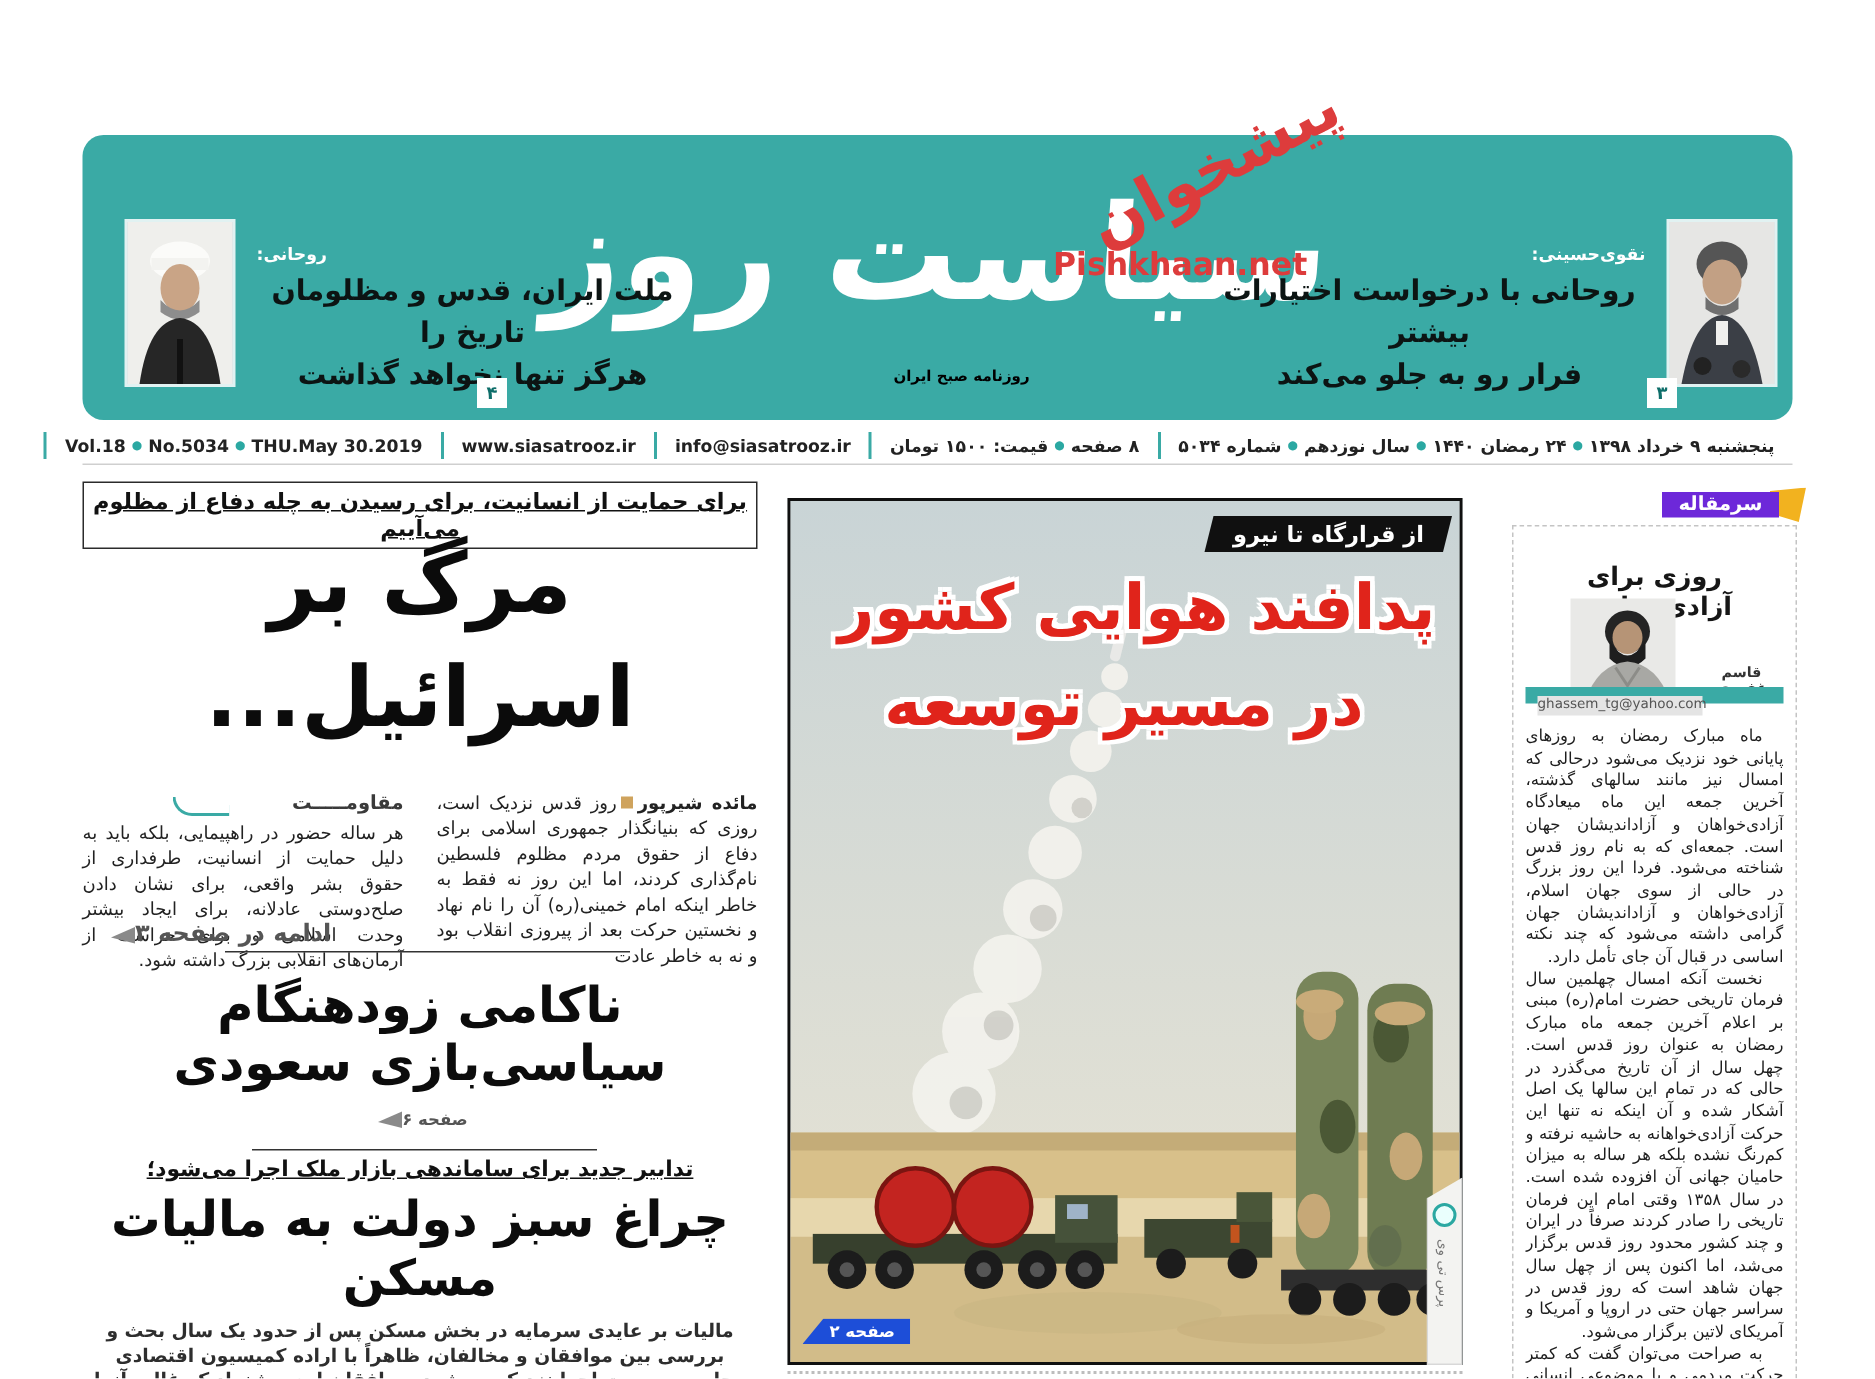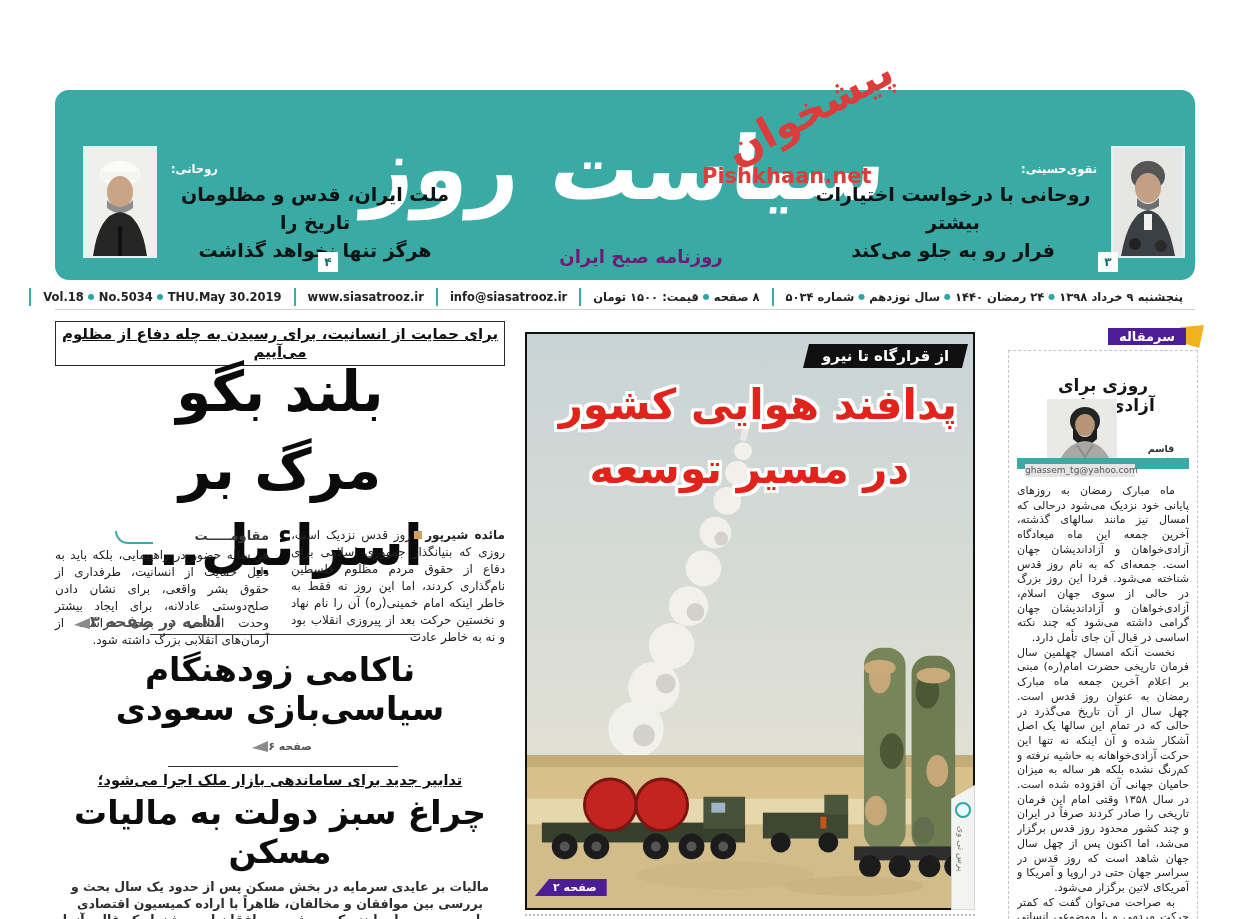--- a/index.html
+++ b/index.html
@@ -6,22 +6,22 @@
   html,body{ background:#fff; }
   #page{ position:relative; width:1250px; height:919px; background:#fff; overflow:hidden;
          direction:rtl; font-family:"DejaVu Sans", sans-serif; color:#111; }
 
   
   .banner{ position:absolute; left:55px; top:90px; width:1140px; height:190px;
            background:#3aaaa5; border-radius:14px; }
   .logo{ position:absolute; left:0; right:0; top:-6px; height:170px; text-align:center;
          color:#fff; font-size:88px; font-weight:bold; line-height:170px; letter-spacing:2px;
          transform:skewX(-4deg); }
-  .tagline{ position:absolute; left:0; right:0; top:156px; text-align:center; color:#701a75;
-            font-size:18px; font-weight:bold;padding-left:32px; }
+  .tagline{ position:absolute; left:0; right:0; top:156px; text-align:center; color:#000000;
+            font-size:10px; font-weight:bold;padding-left:32px; }
   .q-photo{ position:absolute; width:70px; height:108px; background:#ddd; overflow:hidden;
             box-shadow:0 0 0 2px rgba(255,255,255,.85); }
   .q-photo svg{ display:block; width:100%; height:100%; }
   .qp-left{ left:30px; top:58px; }
   .qp-right{ left:1058px; top:58px; }
   .q-text{ position:absolute; top:72px; width:300px; }
   .qt-left{ left:110px; text-align:center; }
   .qt-right{ left:748px; text-align:center; }
   .speaker{ color:#fff; font-size:11.5px; font-weight:bold; margin-bottom:4px; }
   .qt-left .speaker{ text-align:left; padding-left:6px; }
@@ -90,33 +90,33 @@
           border:2px solid #101010; background:#ccd5d6; }
   .photo svg.scene{ position:absolute; left:0; top:0; width:100%; height:100%; }
   .tag{ position:absolute; top:10px; right:8px; background:#101010; color:#fff; font-size:15px;
         font-weight:bold; padding:3px 16px; transform:skewX(-14deg); }
   .tag span{ display:inline-block; transform:skewX(14deg); }
   .ph{ position:absolute; font-weight:bold; color:#e0241b; white-space:nowrap;
        text-shadow:-3px -3px 0 #fff,3px -3px 0 #fff,-3px 3px 0 #fff,3px 3px 0 #fff,
                    0 -3px 0 #fff,0 3px 0 #fff,-3px 0 0 #fff,3px 0 0 #fff; }
   .ph1{ top:46px; right:16px; font-size:42px; }
   .ph2{ top:110px; right:64px; font-size:42px; }
-  .pg2{ position:absolute; left:8px; bottom:12px; background:#4c1d95; color:#fff; font-size:11px;
+  .pg2{ position:absolute; left:8px; bottom:12px; background:#1d4ed8; color:#fff; font-size:11px;
         font-weight:bold; padding:2px 10px 2px 18px;
         clip-path:polygon(0 100%, 14px 0, 100% 0, 100% 100%); }
   .credit{ position:absolute; right:-2px; bottom:-2px; width:24px; height:125px; background:#f3f3f1;
            border:1px solid #d8d8d8; clip-path:polygon(0 14px, 100% 0, 100% 100%, 0 100%); }
   .credit .globe{ position:absolute; left:3px; top:16px; width:16px; height:16px; border-radius:50%;
                   border:2px solid #2ba8a2; background:#eafffd; }
   .credit .vtxt{ position:absolute; left:4px; top:40px; writing-mode:vertical-rl; font-size:9px;
                  color:#777; white-space:nowrap; }
   .dotline{ position:absolute; left:525px; top:914px; width:450px; border-top:2px dotted #bdbdbd; }
 
   
-  .edbar{ position:absolute; left:1108px; top:328px; width:78px; height:17px; background:#4c1d95;
+  .edbar{ position:absolute; left:1108px; top:328px; width:78px; height:17px; background:#6d28d9;
           color:#fff; font-size:13px; font-weight:bold; text-align:center; line-height:17px; }
   .edfold{ position:absolute; left:1180px; top:325px; width:24px; height:23px; background:#f2b21f;
            clip-path:polygon(0 10%, 100% 0, 80% 100%, 0 75%); }
   .edbox{ position:absolute; left:1008px; top:350px; width:190px; height:569px;
           border:1px dashed #c4c4c4; border-bottom:none; }
   .edh{ margin-top:24px; text-align:center; font-size:17px; font-weight:bold; color:#161616; }
   .edphoto{ position:absolute; left:38px; top:48px; width:70px; height:68px; background:#ececec; overflow:hidden; }
   .edphoto svg{ display:block; width:100%; height:100%; }
   .edname{ position:absolute; left:122px; top:92px; width:60px; font-size:9.5px; font-weight:bold;
            color:#333; text-align:center; }
@@ -190,21 +190,20 @@
     <div class="cell ltr">www.siasatrooz.ir</div>
     <div class="cell ltr">
       <span>Vol.18</span><span class="dot">●</span><span>No.5034</span><span class="dot">●</span><span>THU.May 30.2019</span>
     </div>
   </div>
 
   <div class="lead-kicker">
     <span>برای حمایت از انسانیت، برای رسیدن به چله دفاع از مظلوم می‌آییم</span>
   </div>
   <div class="lead-h">
-    <div class="l1">بلند بگو</div>
     <div class="l2">مرگ بر اسرائیل...</div>
   </div>
   <div class="lead-body">
     <div class="col-r">
       <p><span class="byline">مائده شیرپور</span><span class="sq"></span><span>روز قدس نزدیک است، روزی که بنیانگذار جمهوری اسلامی برای دفاع از حقوق مردم مظلوم فلسطین نام‌گذاری کردند، اما این روز نه فقط به خاطر اینکه امام خمینی(ره) آن را نام نهاد و نخستین حرکت بعد از پیروزی انقلاب بود و نه به خاطر عادت</span></p>
     </div>
     <div class="col-l">
       <div class="sec-row">
         <span class="sec">مقاومـــــت</span>
         <span class="sec-bracket"></span>

